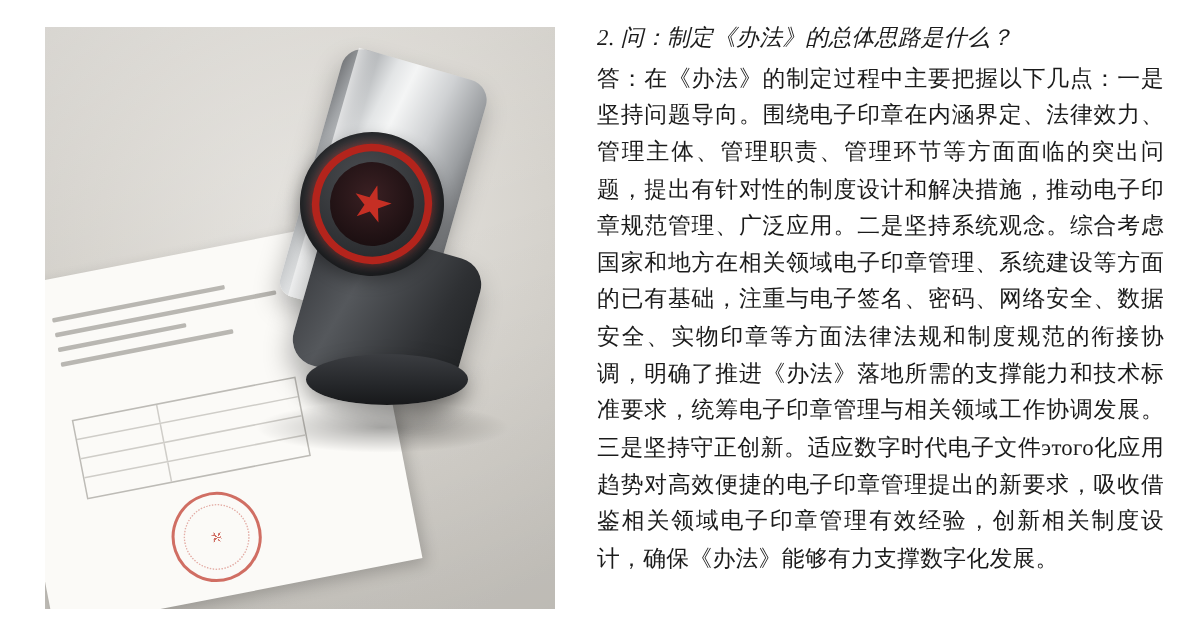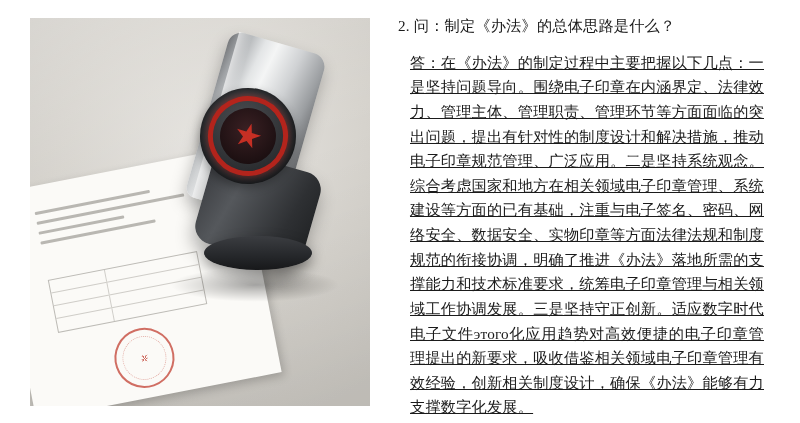--- a/index.html
+++ b/index.html
@@ -244,25 +244,25 @@
   .qa-block {
     font-size: 15.2px;
     line-height: 1.62;
     color: #1b1b1b;
     letter-spacing: 0.2px;
     text-align: justify;
   }
   .qa-question {
     margin: 0 0 2px 0;
     white-space: pre-wrap;
+    font-style: italic;
   }
   .qa-answer {
-    margin: 12px;
+    margin: 0;
     white-space: pre-wrap;
-    text-decoration: underline;
   }
 </style>
 </head>
 <body>
 
 <div class="page">
 
   <div class="photo-col">
     <div class="photo">
       <div class="photo-bg"></div>

